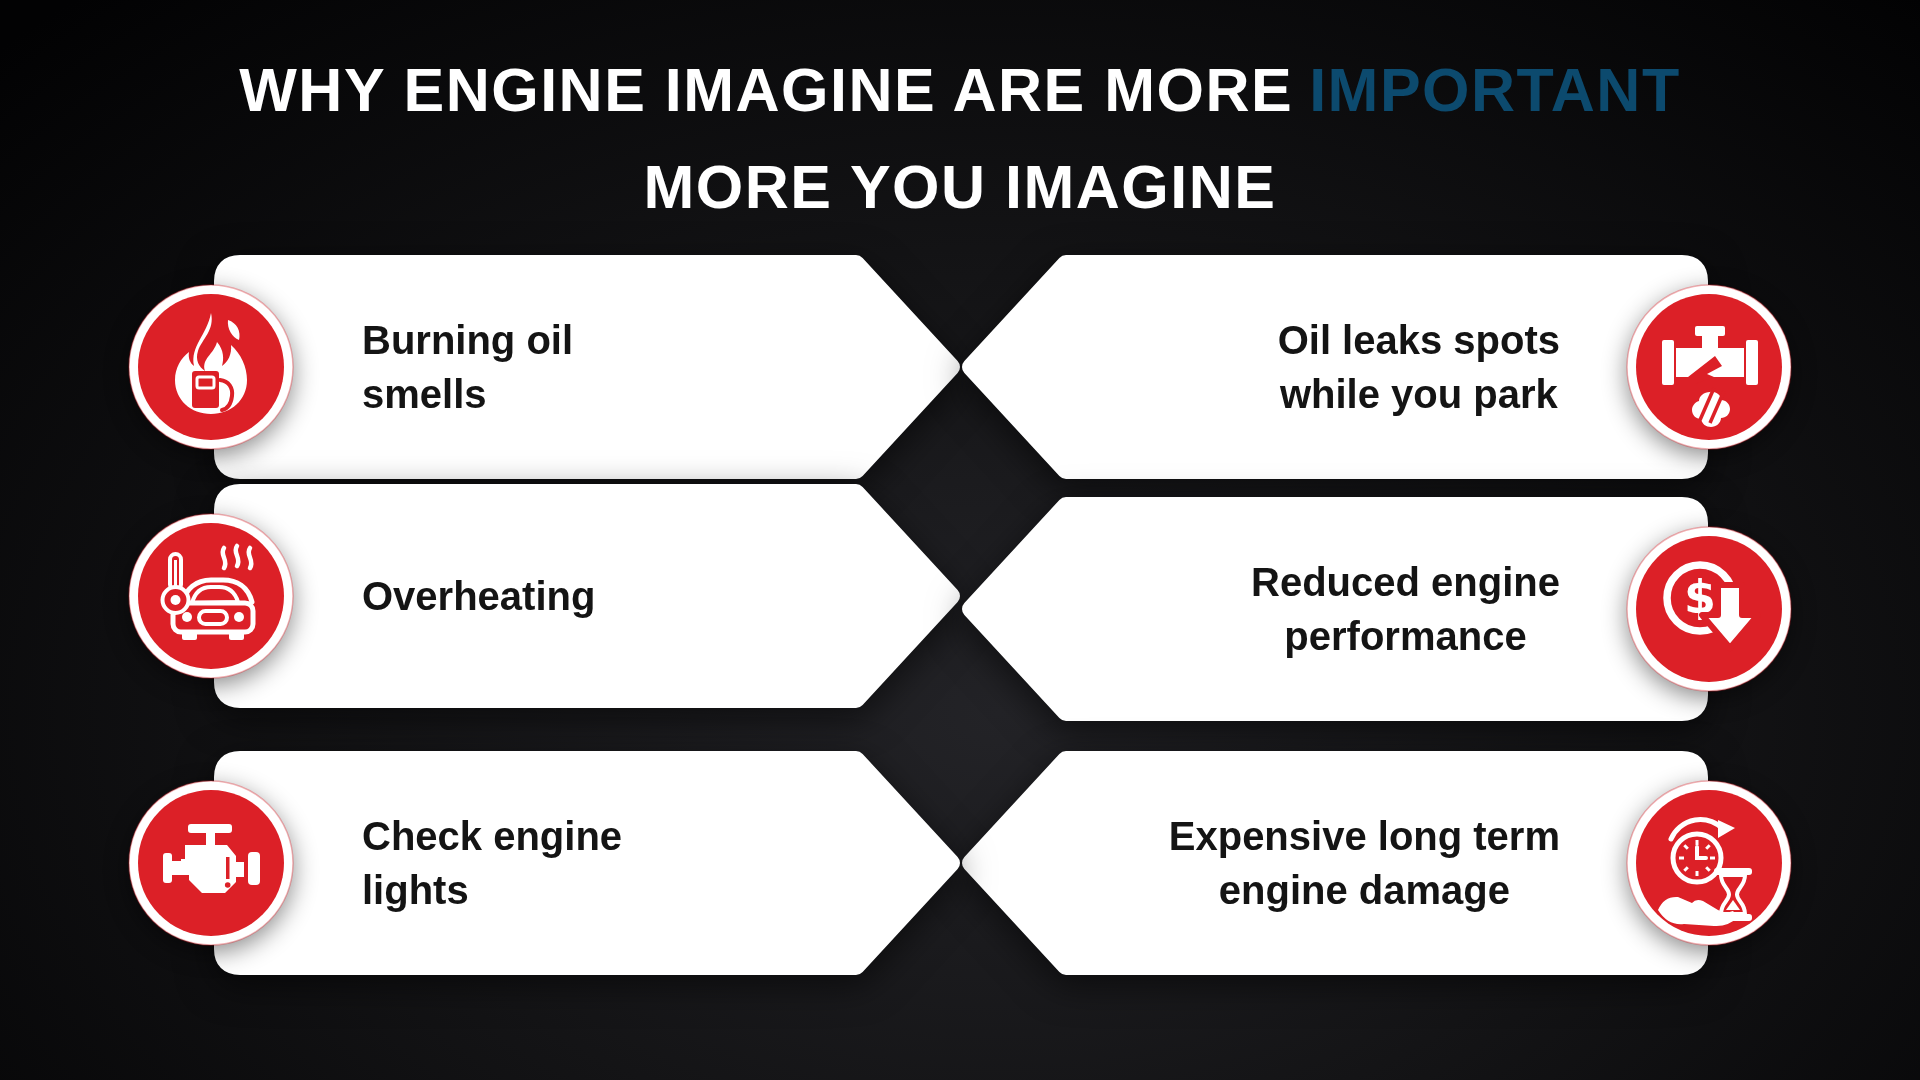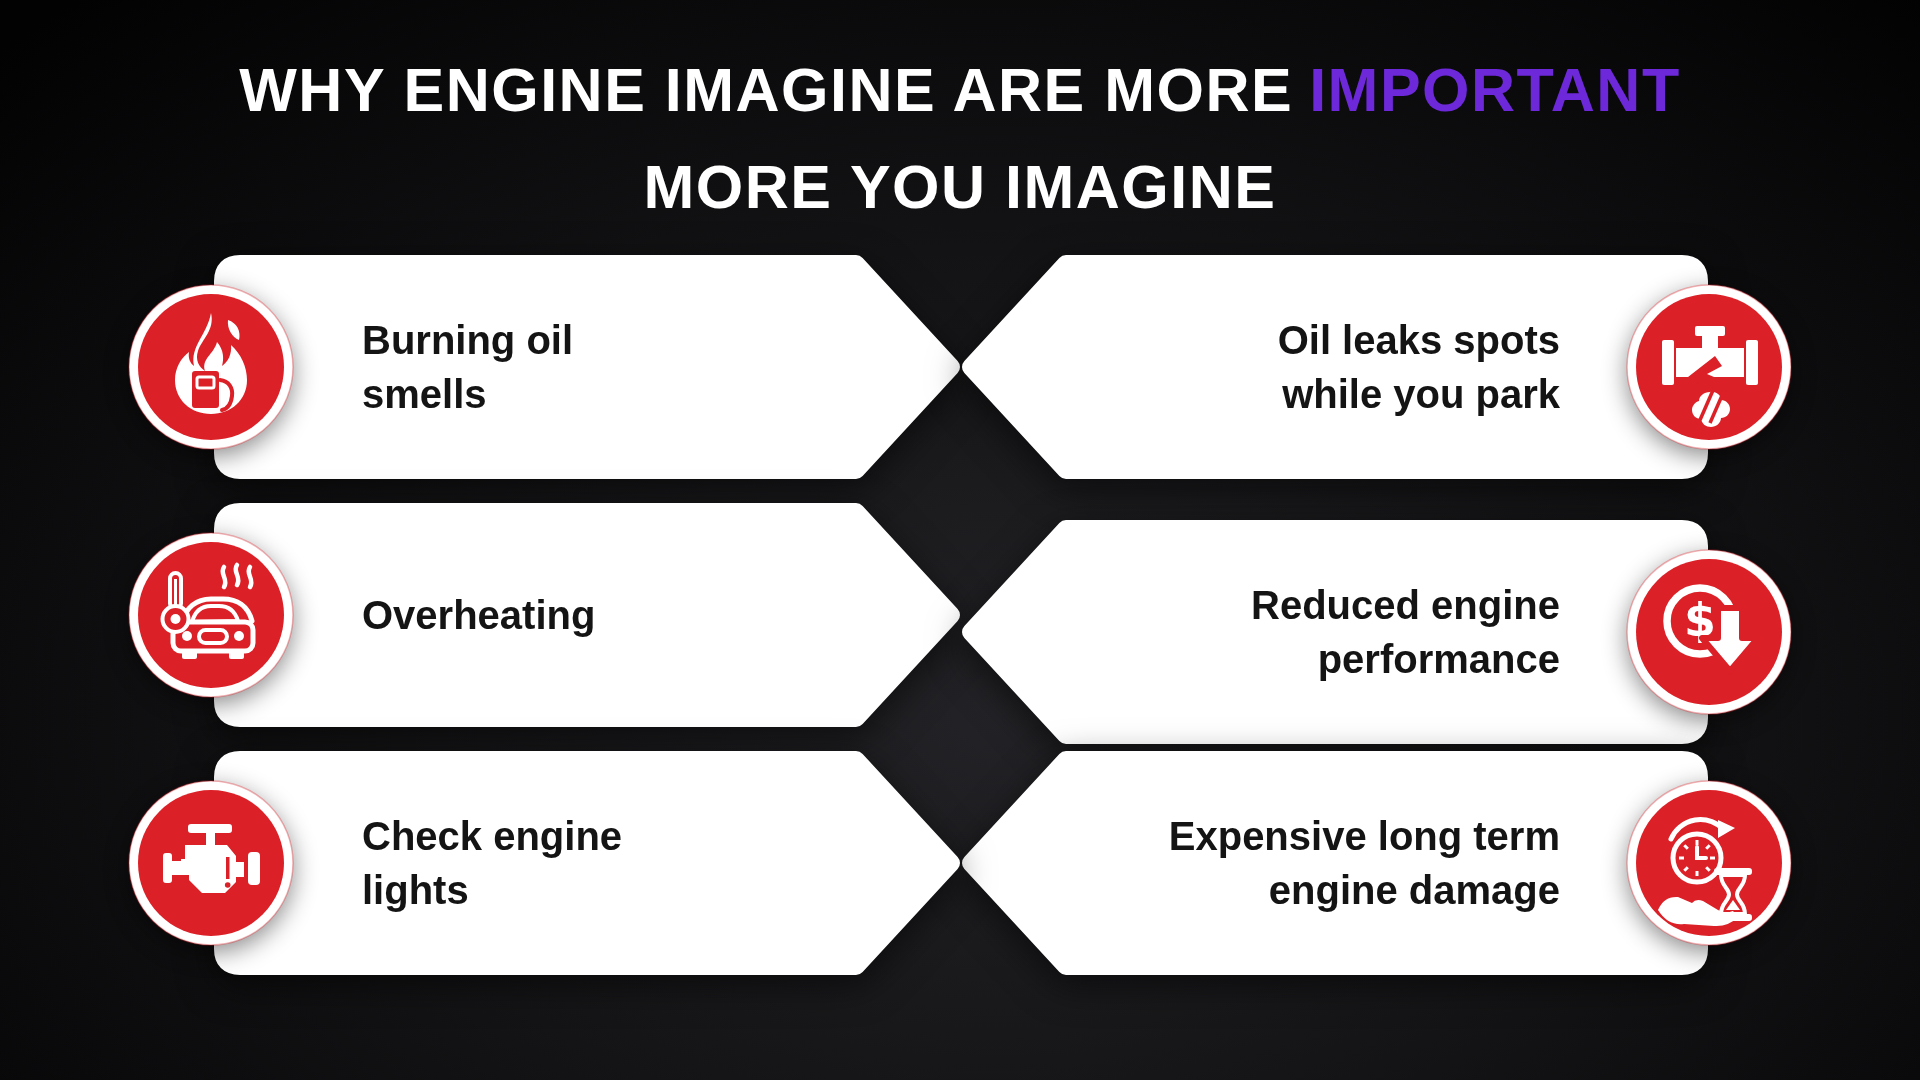--- a/index.html
+++ b/index.html
@@ -10,38 +10,38 @@
       radial-gradient(1400px 950px at 52% 66%, #232327 0%, #141416 46%, #020203 100%);
   }
   .stage{ position:relative; width:1920px; height:1080px; }
 
   
   .title{
     position:absolute; top:42px; left:0; right:0;
     text-align:center; color:#ffffff;
     font-size:61px; font-weight:700; letter-spacing:1.5px; line-height:97px;
   }
-  .title .accent{ color:#6d28d9; margin-left:16px; }
+  .title .accent{ color:#0c4a6e; margin-left:16px; }
 
   
   .card{ position:absolute; width:746px; height:224px; }
   .card-left{ left:214px; }
   .card-right{ left:962px; }
   .shape{
     position:absolute; inset:0; width:746px; height:224px;
     filter:drop-shadow(0 10px 18px rgba(0,0,0,.55));
   }
   .shape path{ fill:#ffffff; stroke:#ffffff; stroke-width:18; stroke-linejoin:round; }
   .label{
     position:absolute; inset:0; display:flex; align-items:center;
     font-size:40px; font-weight:700; color:#141414; line-height:54px;
     white-space:pre-line;
   }
   .label-left{ justify-content:flex-start; text-align:left; padding-left:148px; padding-right:120px; }
-  .label-right{ justify-content:flex-end; text-align:right; padding-right:148px; padding-left:120px; }
+  .label-right{ justify-content:flex-end; text-align:center; padding-right:148px; padding-left:120px; }
 
   
   .badge{ position:absolute; top:28px; width:168px; height:168px; z-index:3; }
   .badge-left{ left:-87px; }
   .badge-right{ right:-85px; }
   .badge svg{ width:168px; height:168px; filter:drop-shadow(0 7px 12px rgba(0,0,0,.45)); }
 </style>
 </head>
 <body>
 
@@ -87,21 +87,21 @@
         <rect x="37" y="57" width="12" height="45" rx="2" fill="#ffffff"></rect>
         <rect x="121" y="57" width="12" height="45" rx="2" fill="#ffffff"></rect>
         <path d="M63 94 L90 73 L97 83 L82 91 L89 94 L70 101 Z" fill="#dc2027"></path>
         <path d="M85 109 c6 -1 11 3 11 8 c5 0 9 4 9 9 c0 5 -4 9 -9 9 c0 5 -5 9 -10 9 c-5 0 -9 -3 -10 -8 c-5 0 -9 -4 -9 -9 c0 -4 3 -8 7 -9 c0 -5 5 -9 11 -9 Z" fill="#ffffff"></path>
         <path d="M75 137 L89 105" stroke="#dc2027" stroke-width="3.5"></path>
         <path d="M85 140 L99 108" stroke="#dc2027" stroke-width="3.5"></path>
       </svg>
     </div>
   </div>
 
-  <div class="card card-left" style="top:503px">
+  <div class="card card-left" style="top:484px">
     <svg class="shape" viewBox="0 0 746 224" aria-hidden="true">
       <path d="M26 9 H642 L737 112 L642 215 H26 Q9 215 9 198 V26 Q9 9 26 9 Z"></path>
     </svg>
     <div class="label label-left">Overheating</div>
     <div class="badge badge-left">
       <svg viewBox="0 0 168 168" aria-hidden="true">
         <circle cx="84" cy="84" r="82" fill="#ffffff" stroke="rgba(220,32,39,.35)" stroke-width="1.5"></circle>
         <circle cx="84" cy="84" r="73" fill="#dc2027"></circle>
         <g stroke="#ffffff" fill="none" stroke-linecap="round">
           <path d="M97 36 c-5 7 5 12 0 20" stroke-width="4.5"></path>
@@ -117,21 +117,21 @@
         <rect x="55" y="120" width="15" height="8" rx="2" fill="#ffffff"></rect>
         <rect x="102" y="120" width="15" height="8" rx="2" fill="#ffffff"></rect>
         <rect x="43" y="42" width="11" height="36" rx="5.5" fill="#dc2027" stroke="#ffffff" stroke-width="4"></rect>
         <rect x="47" y="48" width="3" height="26" fill="#ffffff"></rect>
         <circle cx="48.5" cy="88" r="13" fill="#dc2027" stroke="#ffffff" stroke-width="4"></circle>
         <circle cx="48.5" cy="88" r="5" fill="#ffffff"></circle>
       </svg>
     </div>
   </div>
 
-  <div class="card card-right" style="top:520px">
+  <div class="card card-right" style="top:497px">
     <svg class="shape" viewBox="0 0 746 224" aria-hidden="true">
       <path d="M720 9 H104 L9 112 L104 215 H720 Q737 215 737 198 V26 Q737 9 720 9 Z"></path>
     </svg>
     <div class="label label-right">Reduced engine
 performance</div>
     <div class="badge badge-right">
       <svg viewBox="0 0 168 168" aria-hidden="true">
         <circle cx="84" cy="84" r="82" fill="#ffffff" stroke="rgba(220,32,39,.35)" stroke-width="1.5"></circle>
         <circle cx="84" cy="84" r="73" fill="#dc2027"></circle>
         <circle cx="75" cy="73" r="33" stroke="#ffffff" stroke-width="7.5" fill="none"></circle>

